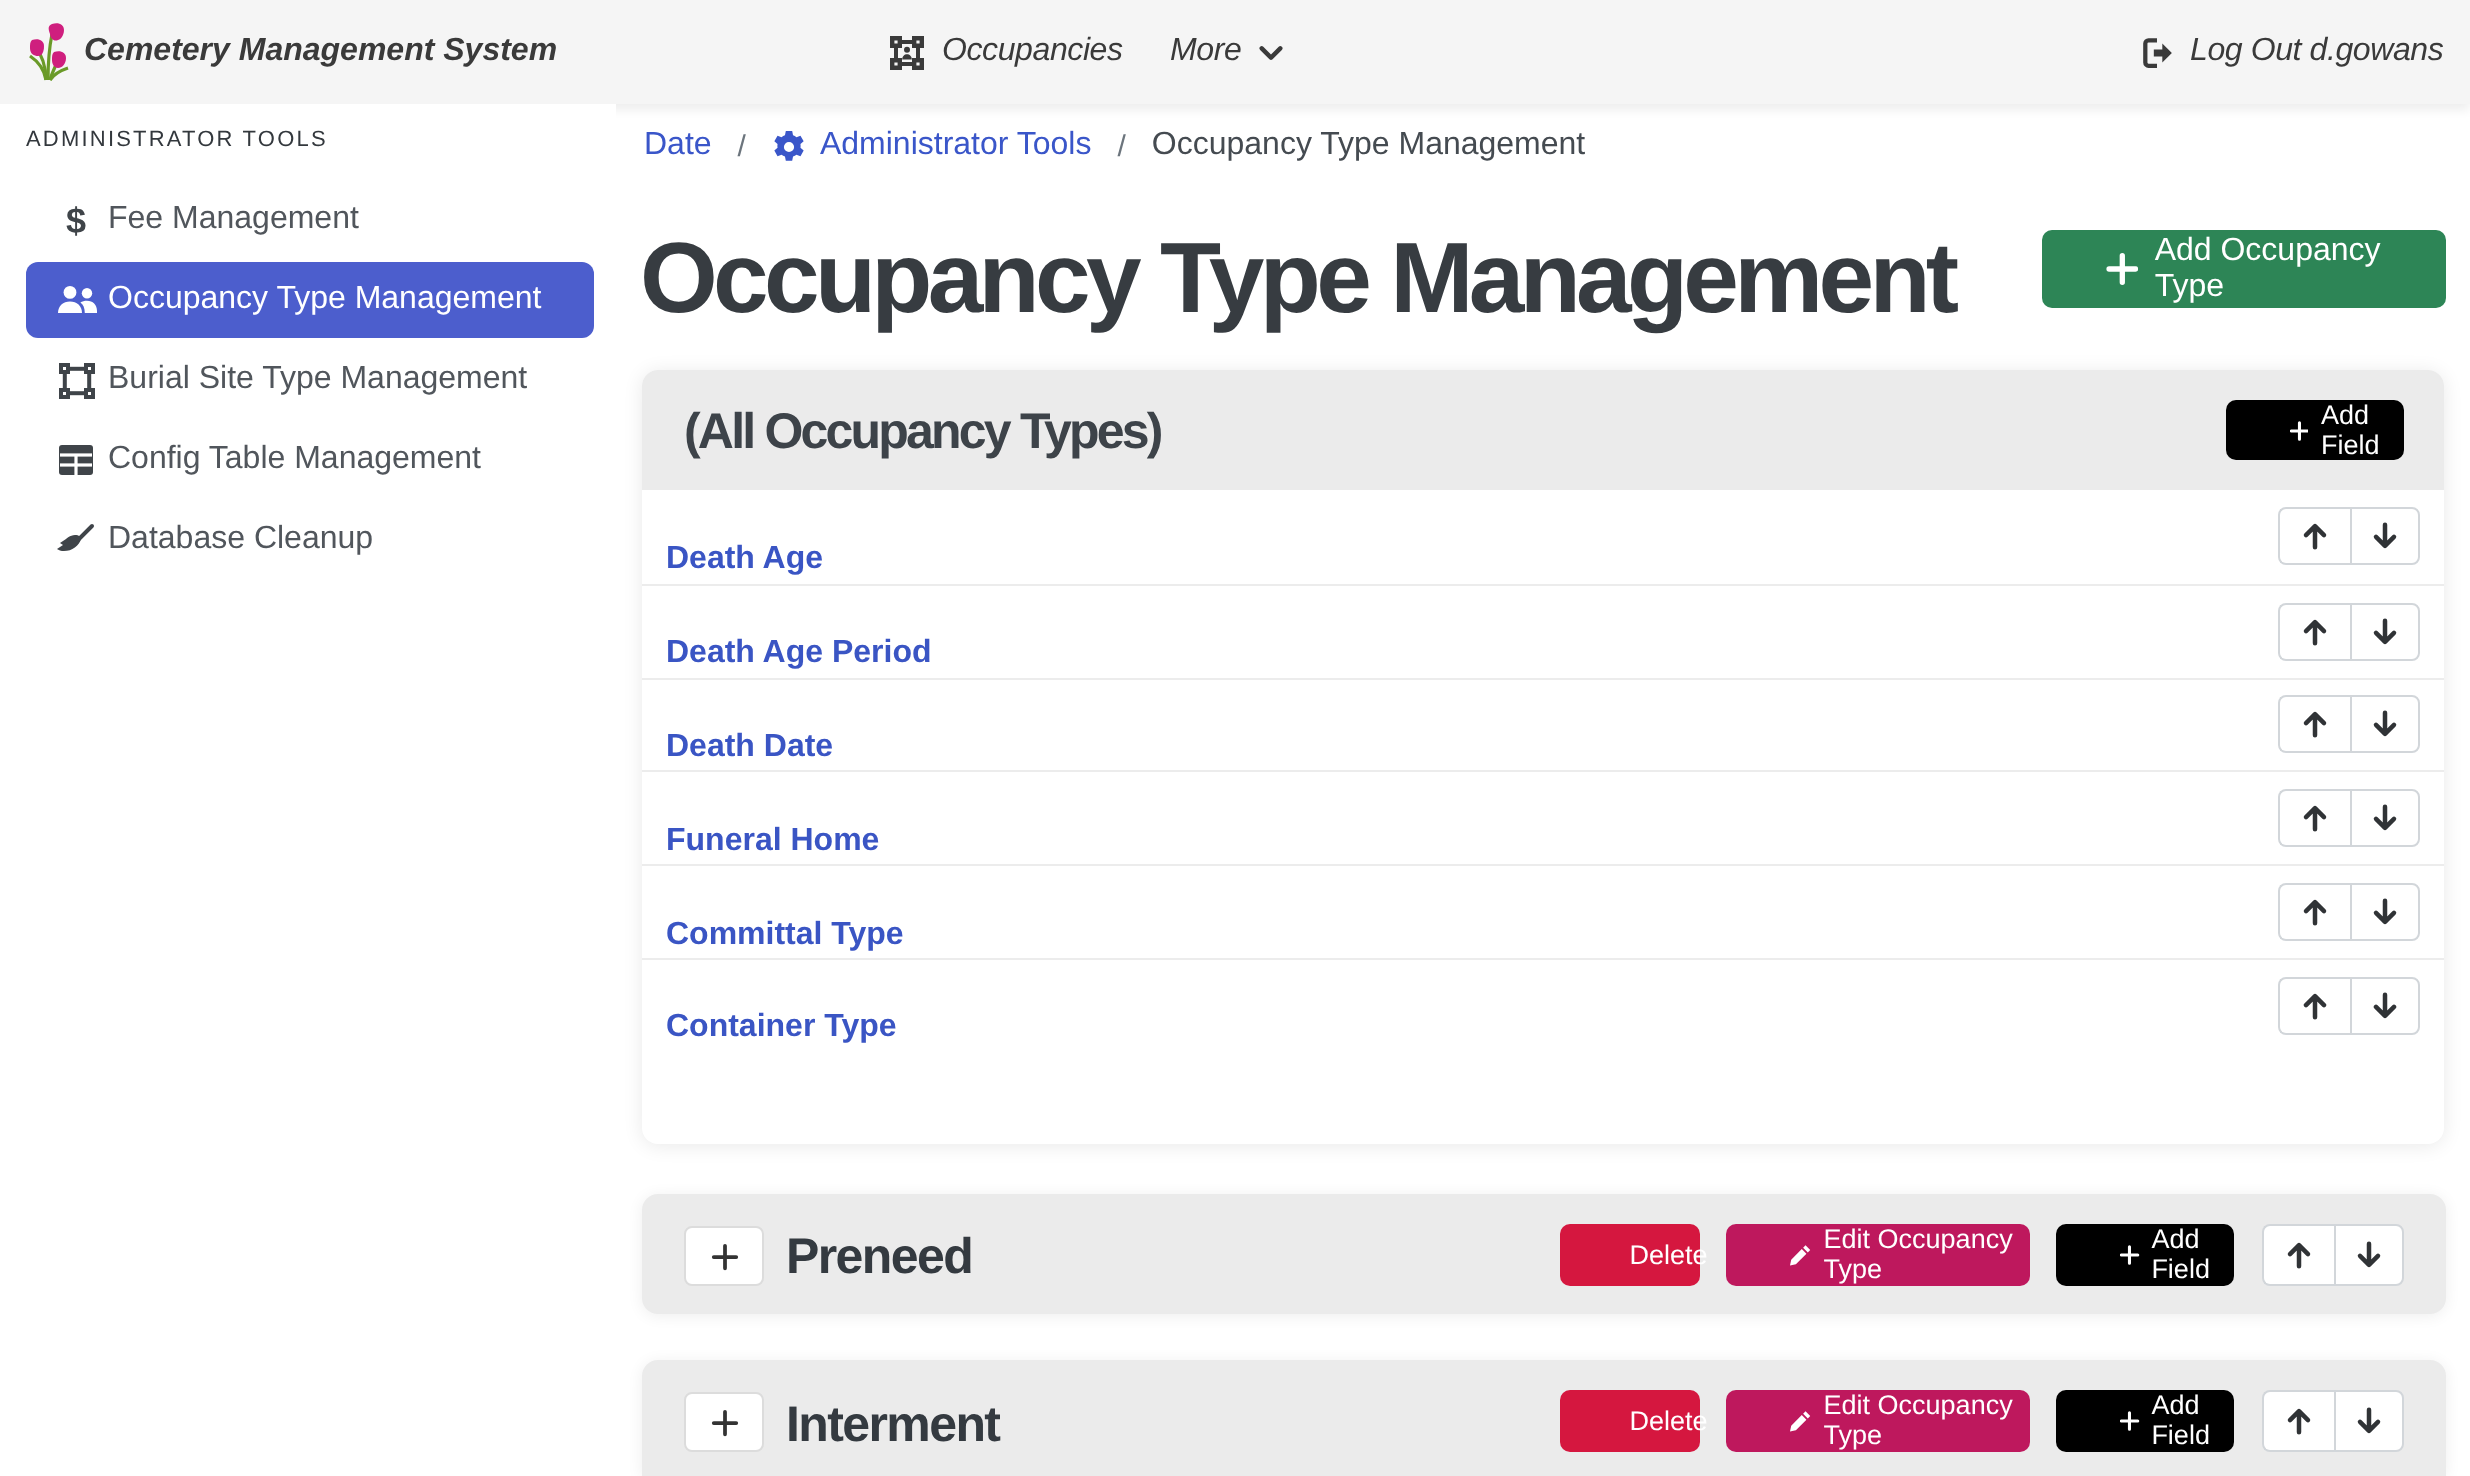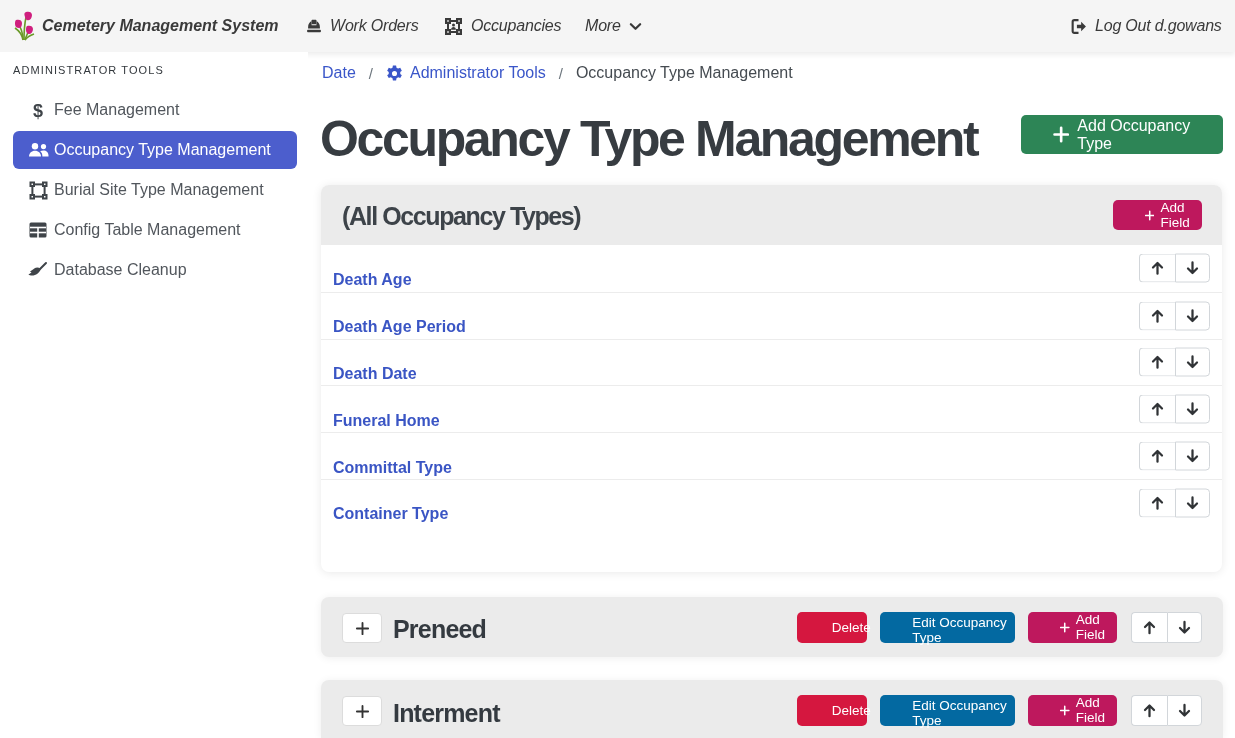--- a/index.html
+++ b/index.html
@@ -44,21 +44,21 @@
 .btn-add-occ { position:absolute; left:1021px; top:115px; width:202px; height:39px;
   background:#2d8556; font-size:16px; }
 
 
 .card { position:absolute; left:321px; top:185px; width:901px; height:387px;
   border-radius:8px; box-shadow:0 1px 10px rgba(0,0,0,0.09); background:#fff; }
 .card-head { position:absolute; left:0; top:0; width:901px; height:60px; background:#ebebeb;
   border-radius:8px 8px 0 0; display:flex; align-items:center; }
 .card-head .t { margin-left:21px; font-size:25px; font-weight:bold; color:#3d4349;
   letter-spacing:-1.4px; position:relative; top:1px;}
-.btn-sm { height:30px; background:#be185d; font-size:13.5px; gap:6px; }
+.btn-sm { height:30px; background:#000000; font-size:13.5px; gap:6px; }
 .btn-addfield-head { position:absolute; right:20px; top:15px; width:89px; }
 .rows { position:absolute; left:0; top:60px; width:901px; }
 .row { position:relative; width:901px; height:46.8px; border-top:1px solid #ececec;
   display:flex; align-items:center; }
 .row:first-child { border-top:none; }
 .row a { margin-left:12px; font-size:16px; font-weight:bold; color:#3a55c4;
   text-decoration:none; position:relative; top:1.5px;margin-top:20px;}
 .updown { position:absolute; right:12px; top:50%; transform:translateY(-50%);
   display:flex; }
 .udbtn { width:35.4px; height:29px; background:#fff; border:1px solid #d2d6da;
@@ -71,21 +71,21 @@
   border-radius:8px; box-shadow:0 1px 8px rgba(0,0,0,0.07); }
 .sec-pre { top:597px; }
 .sec-int { top:680px; height:58px; border-radius:8px 8px 0 0;}
 .plusbtn { position:absolute; left:21px; top:16px; width:40px; height:30px; background:#fff;
   border:1px solid #dcdcdc; border-radius:4px; display:flex; align-items:center;
   justify-content:center; }
 .sectitle { position:absolute; left:72px; top:calc(50% + 2px); transform:translateY(-50%);
   font-size:25px; font-weight:bold; color:#343a40; letter-spacing:-0.8px;}
 .secbtns { position:absolute; right:21px; top:14.5px; display:flex; align-items:center; }
 .btn-del { width:70px; background:#d5173f; }
-.btn-edit { width:135px; background:#0369a1; margin-left:13px;flex-direction:column; }
+.btn-edit { width:152px; background:#be185d; margin-left:13px; }
 .btn-addf { width:89px; margin-left:13px; }
 .sec-ud { display:flex; margin-left:14px; }
 .sb { height:31px; }
 </style>
 </head>
 <body>
 
 <div class="nav">
   <svg class="logo" width="24" height="32" viewBox="0 0 24 32">
     <g stroke="#6a9a28" stroke-width="1.6" fill="none">
@@ -96,28 +96,20 @@
       <path d="M12 30 C14 27 18 25 21 24"></path>
     </g>
     <g fill="#cf1f7e">
       <path d="M13 2 C16 1 19 2 19 5 C19 8 17 10 16 10 C14 11 12 9 12 7 C11 4 11 3 13 2 Z"></path>
       <path d="M3 10 C6 9 9 10 9 13 C9 16 8 18 6 18 C4 18 2 17 2 14 C2 12 2 11 3 10 Z"></path>
       <path d="M14 16 C17 15 20 16 20 19 C20 22 18 24 16 24 C14 24 13 22 13 20 C13 18 13 17 14 16 Z"></path>
     </g>
   </svg>
   <div class="brand">Cemetery Management System</div>
 
-  <div class="navlink nl-workorders">
-    <svg width="16" height="16" viewBox="0 0 16 16" fill="#3a3a3a">
-      <path d="M5.6 3.1 C3.4 4.1 2.1 6.4 2.1 9.2 V10.4 H13.9 V9.2 C13.9 6.4 12.6 4.1 10.4 3.1 V7.2 H5.6 Z"></path>
-      <rect x="5.7" y="1.7" width="4.6" height="4.5" rx="0.5"></rect>
-      <rect x="1.1" y="11.8" width="13.8" height="2.4" rx="0.8"></rect>
-    </svg>
-    <span>Work Orders</span>
-  </div>
 
   <div class="navlink nl-occupancies">
     <svg width="19" height="19" viewBox="0 0 19 19">
       <g fill="#3a3a3a">
         <path d="M1 1 h6 v6 h-6 Z M3.2 3.2 h1.6 v1.6 h-1.6 Z" fill-rule="evenodd"></path>
         <path d="M12 1 h6 v6 h-6 Z M14.2 3.2 h1.6 v1.6 h-1.6 Z" fill-rule="evenodd"></path>
         <path d="M1 12 h6 v6 h-6 Z M3.2 14.2 h1.6 v1.6 h-1.6 Z" fill-rule="evenodd"></path>
         <path d="M12 12 h6 v6 h-6 Z M14.2 14.2 h1.6 v1.6 h-1.6 Z" fill-rule="evenodd"></path>
         <rect x="6" y="3" width="7" height="2"></rect>
         <rect x="6" y="14" width="7" height="2"></rect>

